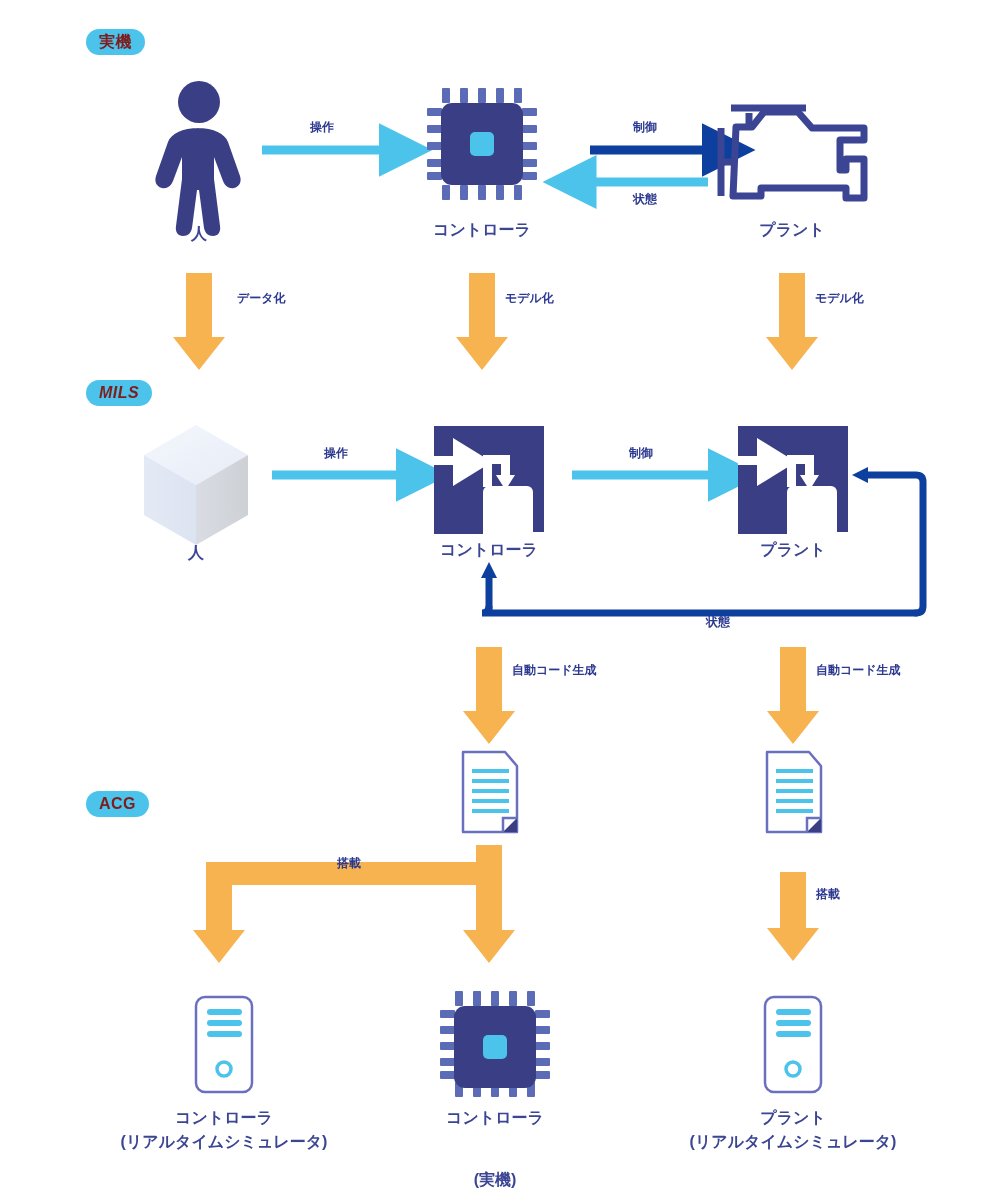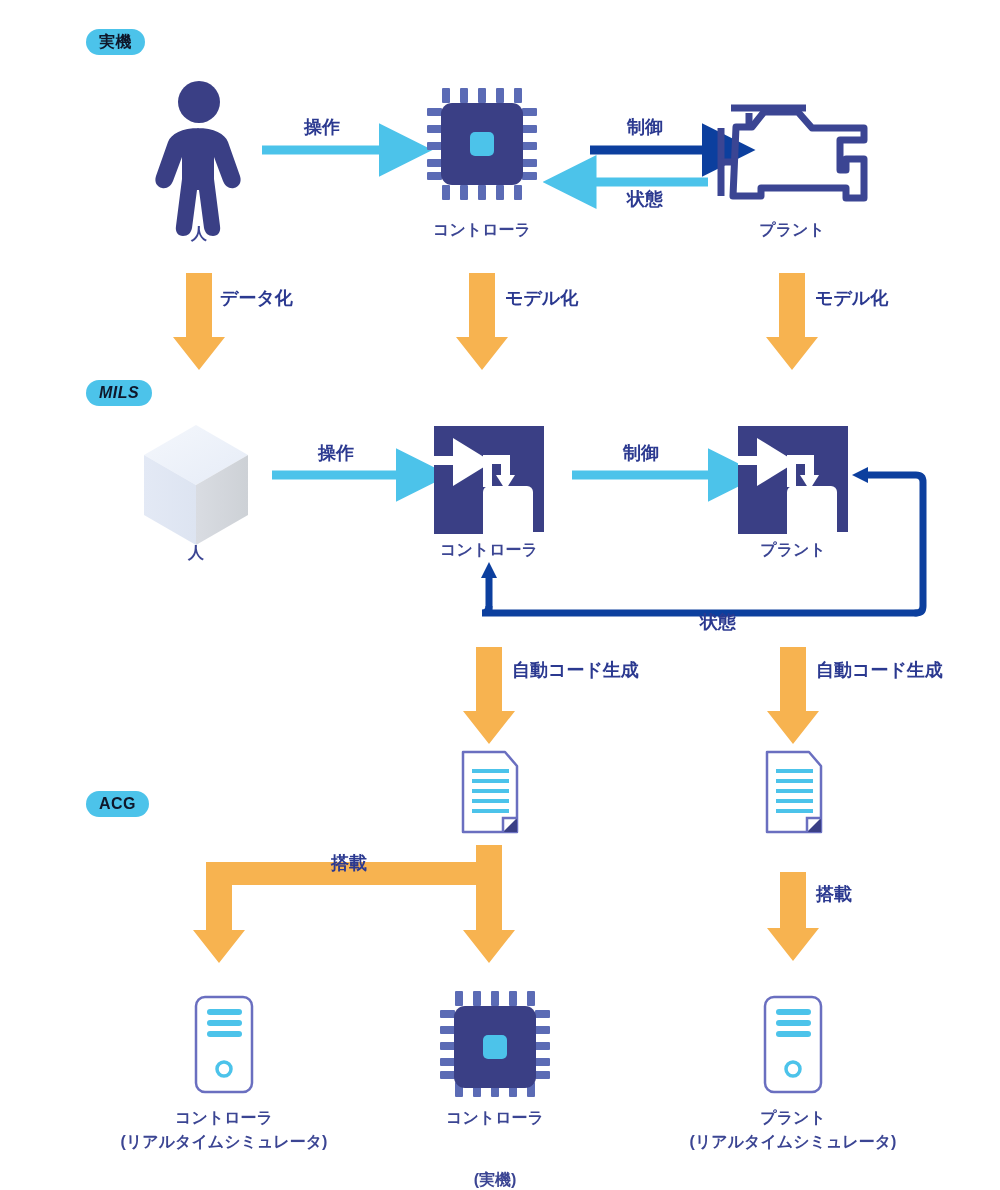--- a/index.html
+++ b/index.html
@@ -12,37 +12,37 @@
     width:1000px;
     height:1190px;
     background:#ffffff;
     overflow:hidden;
   }
 
   
   .badge{
     position:absolute;
     background:#4cc3ea;
-    color:#0f172a;
+    color:#7f1d1d;
     border-radius:13px;
     font-size:16px;
     font-weight:bold;
     line-height:26px;
     height:26px;
     text-align:center;
     padding:0 13px;
     letter-spacing:0.5px;
     white-space:nowrap;
   }
 
   
   .lbl{
     position:absolute;
     color:#2b3990;
-    font-size:18px;
+    font-size:12px;
     font-weight:bold;
     white-space:nowrap;
     text-align:center;
     line-height:21px;
   }
   .lbl.ctr{transform:translateX(-50%);}
   .lbl-node{
     position:absolute;
     color:#3b4593;
     font-size:16px;
@@ -306,21 +306,21 @@
   <div class="badge" style="left:86px; top:743px;margin-top:48px;">ACG</div>
 
   <div class="lbl-node" style="left:199px; top:222px;">人</div>
   <div class="lbl-node" style="left:482px; top:218px;">コントローラ</div>
   <div class="lbl-node" style="left:792px; top:218px;">プラント</div>
 
   <div class="lbl ctr" style="left:322px; top:117px;">操作</div>
   <div class="lbl ctr" style="left:645px; top:117px;">制御</div>
   <div class="lbl ctr" style="left:645px; top:189px;">状態</div>
 
-  <div class="lbl" style="left:220px; top:288px;">データ化</div>
+  <div class="lbl" style="left:237px; top:288px;">データ化</div>
   <div class="lbl" style="left:505px; top:288px;">モデル化</div>
   <div class="lbl" style="left:815px; top:288px;">モデル化</div>
 
   <div class="lbl-node" style="left:196px; top:541px;">人</div>
   <div class="lbl-node" style="left:489px; top:538px;">コントローラ</div>
   <div class="lbl-node" style="left:793px; top:538px;">プラント</div>
 
   <div class="lbl ctr" style="left:336px; top:443px;">操作</div>
   <div class="lbl ctr" style="left:641px; top:443px;">制御</div>
   <div class="lbl ctr" style="left:718px; top:612px;">状態</div>

